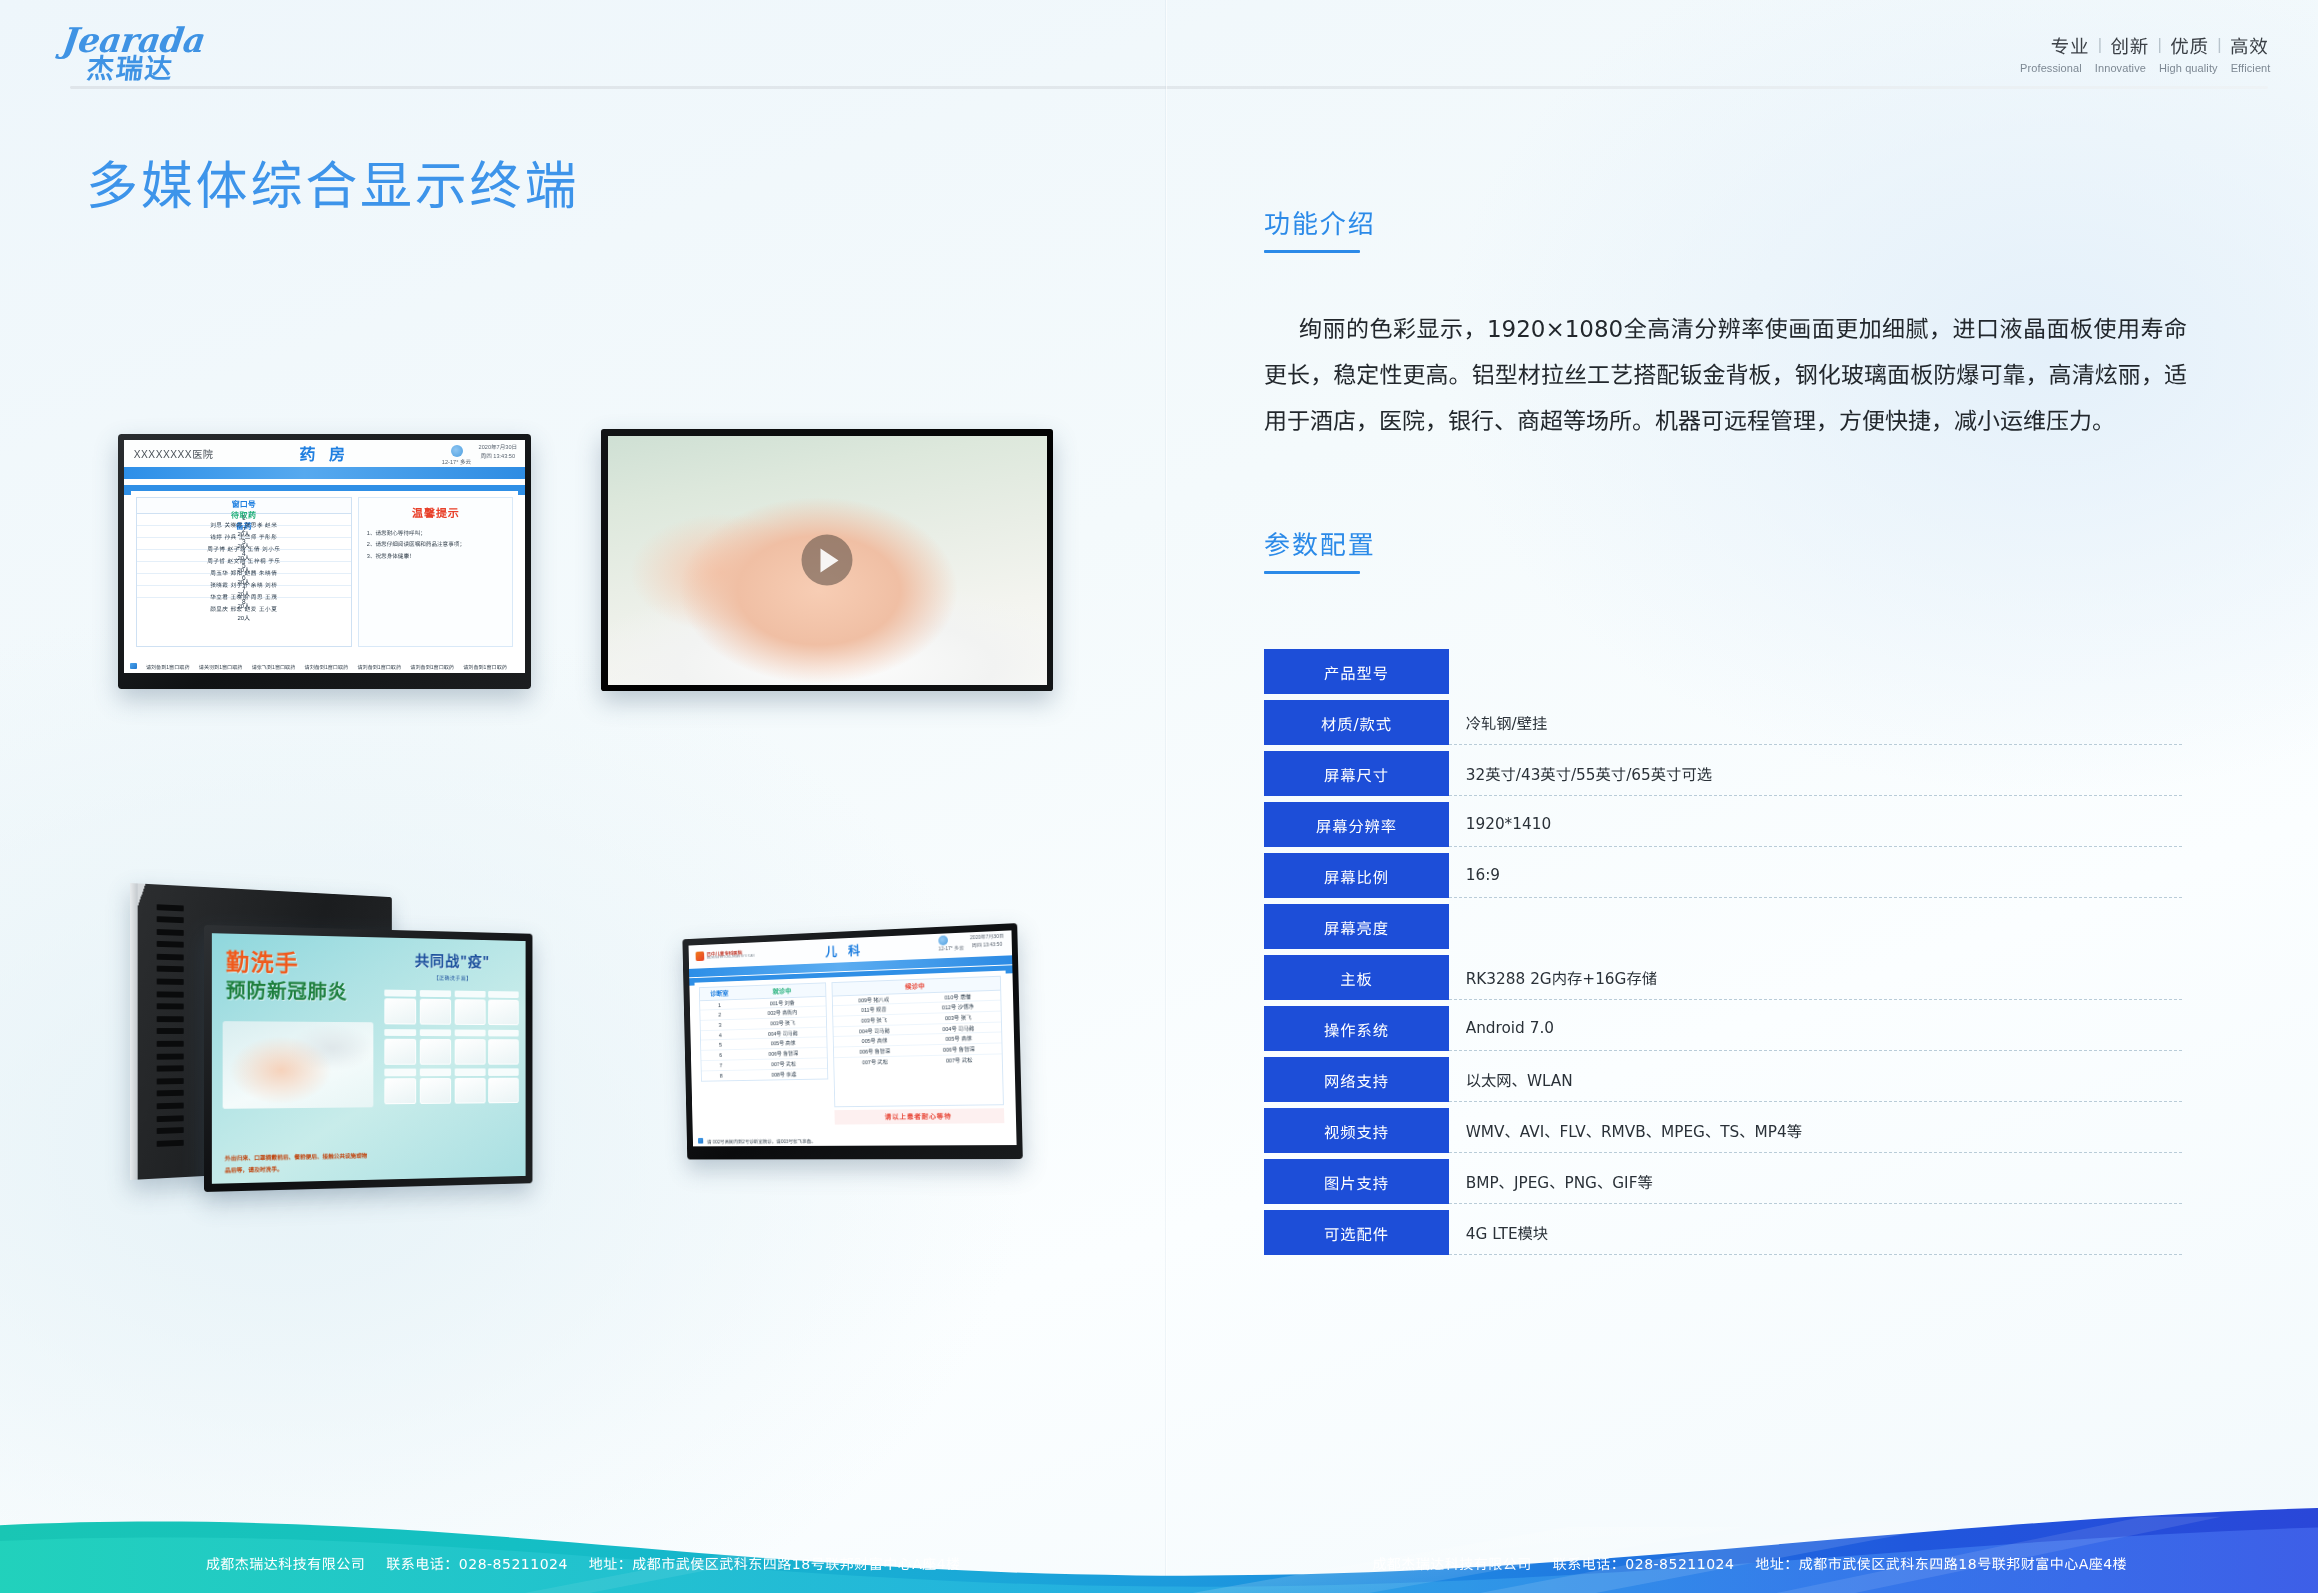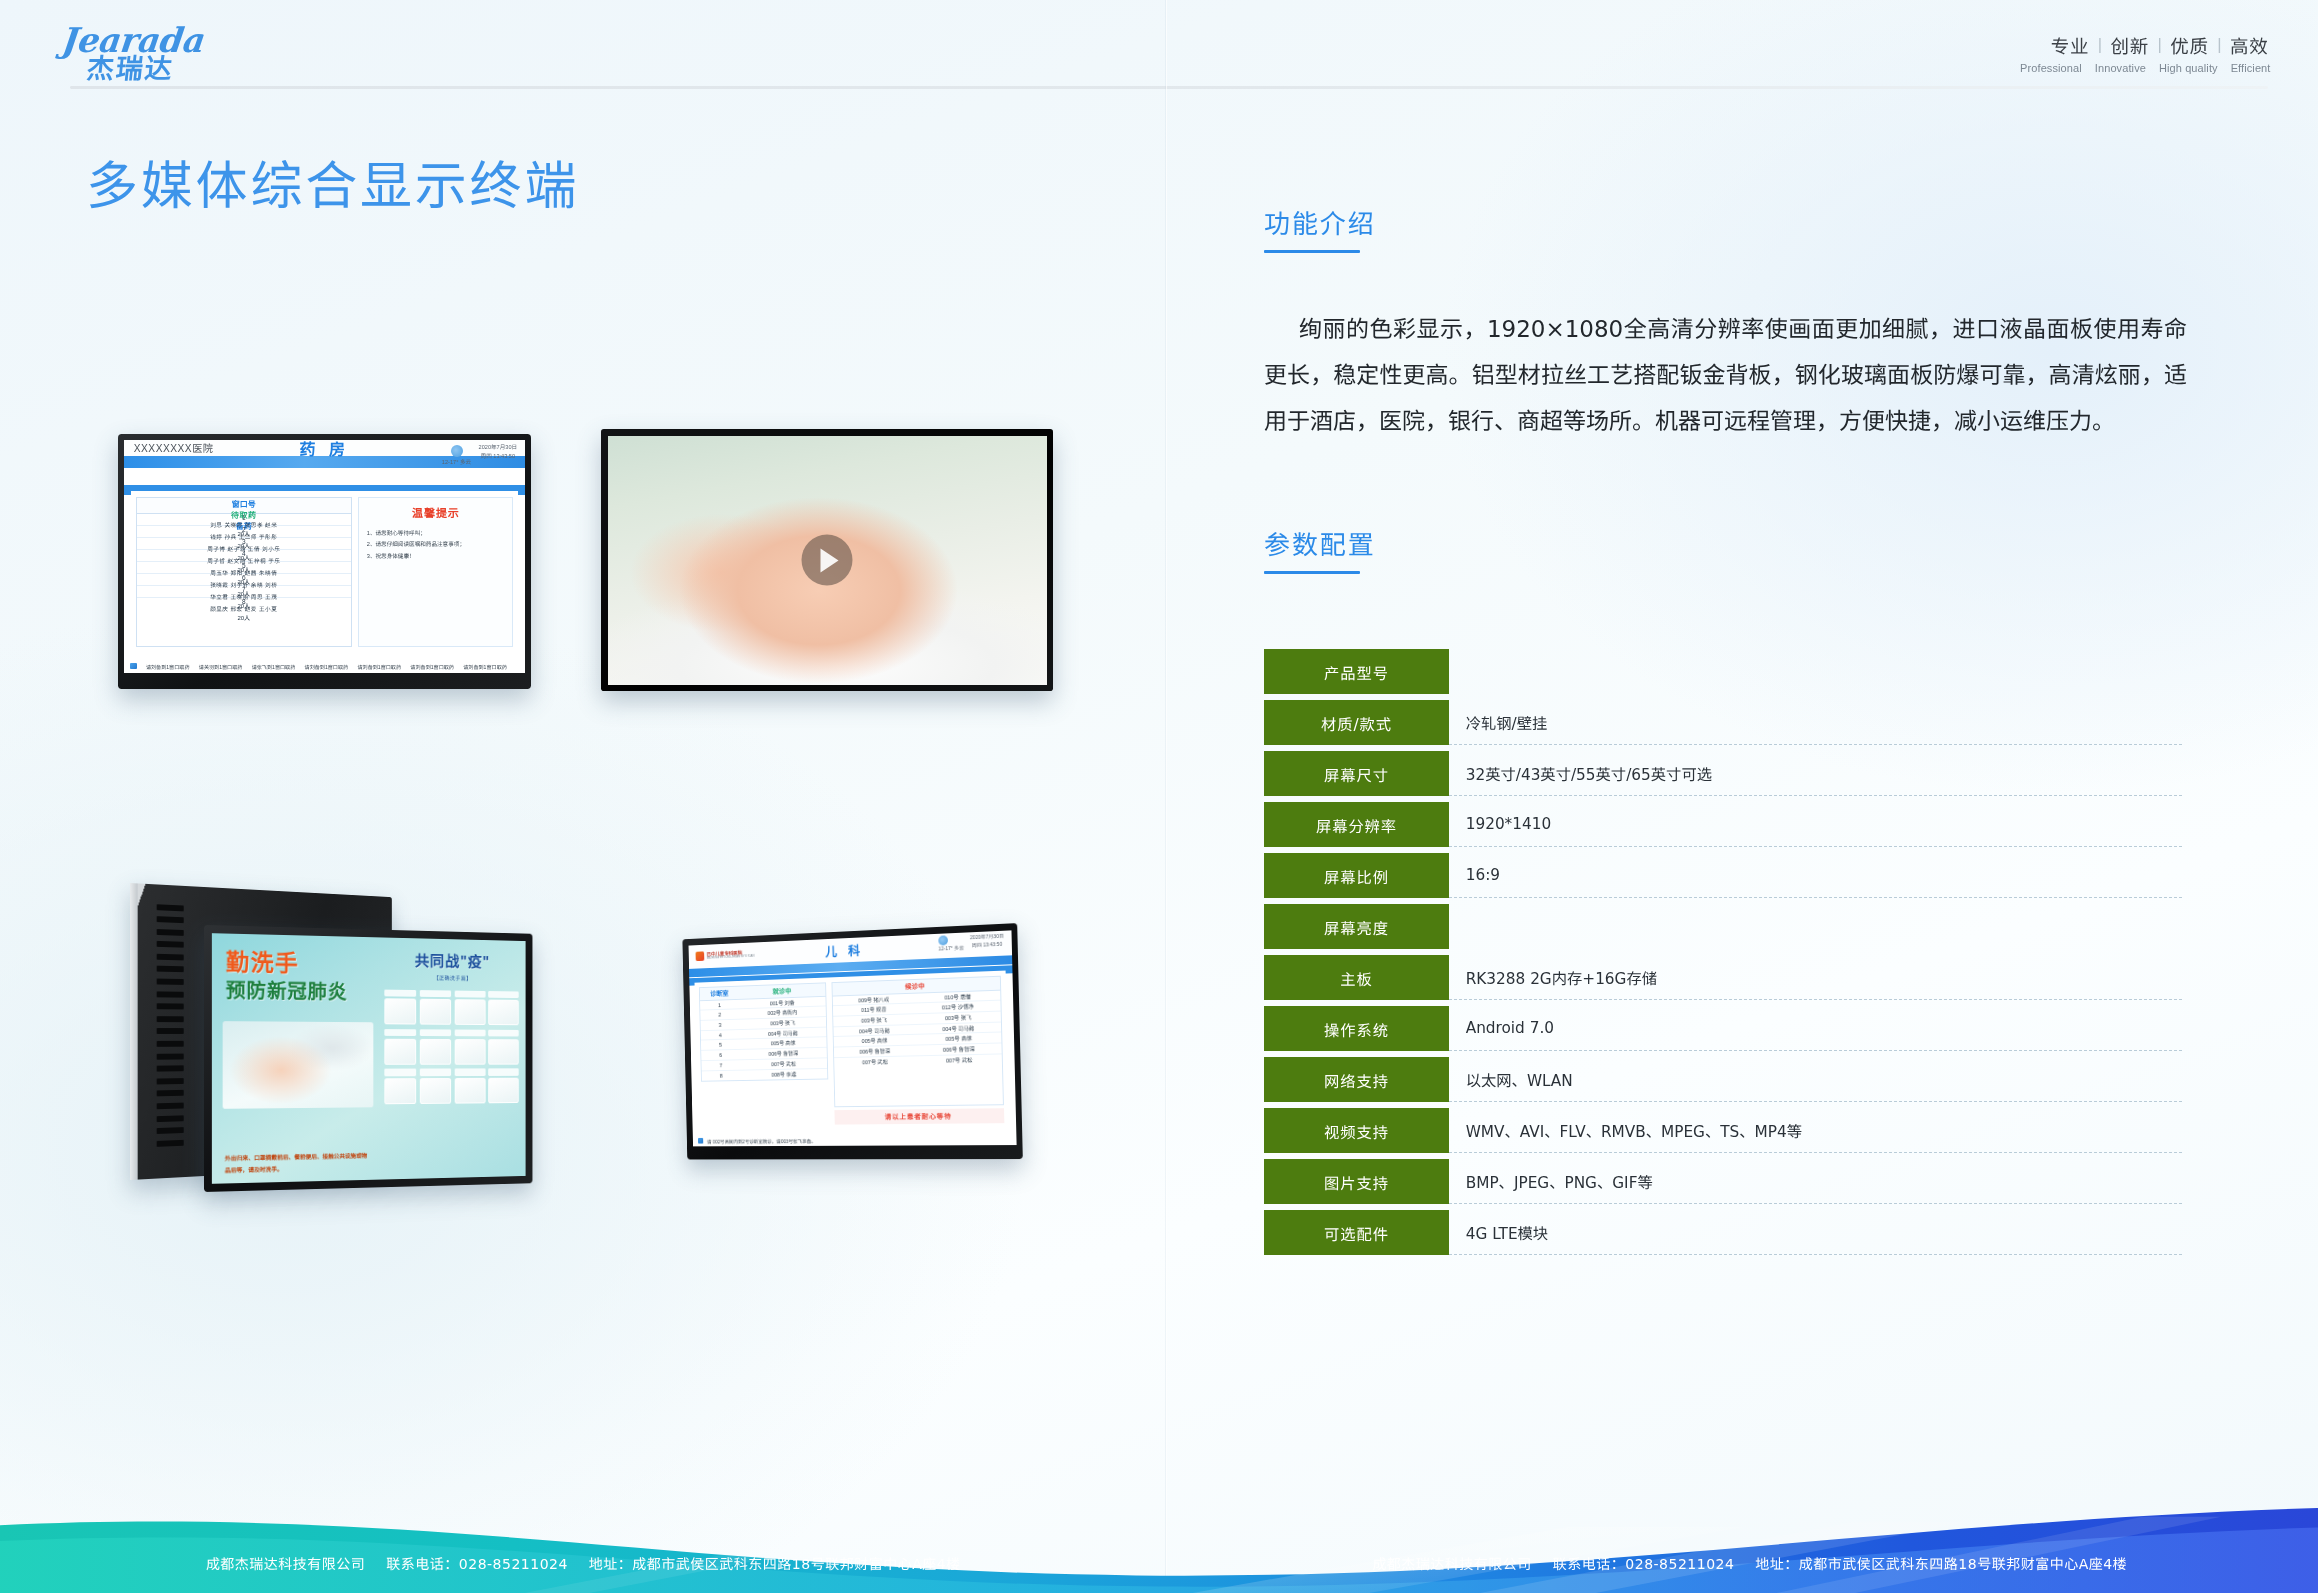--- a/index.html
+++ b/index.html
@@ -43,21 +43,21 @@
   
   .device { position:absolute; }
   .bezel { width:100%; height:100%; background:linear-gradient(145deg,#1d1f21,#0b0c0d 55%,#17191b);
            border-radius:4.6px; padding:7.4px; box-shadow:0 10.2px 25px rgba(60,90,115,.30); }
   .screen { width:100%; height:100%; overflow:hidden; background:#fff; position:relative; }
 
   
   #dev-pharmacy { left:118px; top:434px; width:413px; height:255px; }
   #dev-pharmacy .bezel { border-radius:3.7px; padding:5.6px 5.6px 16px 5.6px;
      background:linear-gradient(150deg,#2a2d30,#101214 60%,#1c1e20); }
-  .ph-head { height:16px; background:#fdfefe; display:flex; align-items:center;
+  .ph-head { height:27px; background:#fdfefe; display:flex; align-items:center;
              padding:0 10.2px; position:relative; }
   .ph-hosp { font-size:10.2px; color:#4a5158; letter-spacing:0.5px; }
   .ph-title { position:absolute; left:0; right:0; text-align:center; font-size:16px;
               font-weight:700; color:#1f7fe0; letter-spacing:4.6px; }
   .ph-wx { position:absolute; right:8.3px; top:3.7px; text-align:center; width:116px;
            display:flex; gap:7.4px; align-items:flex-start; justify-content:flex-end; }
   .ph-wx .cloud { width:12px;height:12px;border-radius:50%;
      background:radial-gradient(circle at 40% 40%,#8fc6f2,#4d9fe0); margin:1.9px auto 0.9px; }
   .ph-wx .t { font-size:5.6px; color:#5a6470; line-height:1.5; white-space:nowrap; }
   .ph-band { height:12px; background:linear-gradient(90deg,#2d8fe8,#56a9ef 45%,#2e8ce3); }
@@ -203,21 +203,21 @@
   #sec-feature { top:211px; }
   #sec-param   { top:532px; }
 
   .feature-body { position:absolute; left:1264px; top:306px; width:923px;
                   font-size:23px; line-height:2.0; color:#22272c; text-indent:35px;
                   text-align:justify; font-family:"DejaVu Sans",sans-serif; }
 
   
   .ptable { position:absolute; left:1264px; top:649px; width:918px; }
   .prow { display:flex; align-items:stretch; margin-bottom:6px; }
-  .pkey { width:185px; flex:none; background:#4d7c0f; color:#fff; font-size:15.3px;
+  .pkey { width:185px; flex:none; background:#1d4ed8; color:#fff; font-size:15.3px;
           display:flex; align-items:center; justify-content:center; letter-spacing:0.9px;
           height:45px; font-family:"DejaVu Sans",sans-serif; }
   .pval { flex:1; display:flex; align-items:center; padding-left:16.7px; font-size:15.3px;
           color:#2a3138; border-bottom:0.9px dashed #b9ccd8; margin-left:0;
           font-family:"DejaVu Sans",sans-serif; }
   .pval sup { font-size:9.3px; vertical-align:super; }
 
   
   .footer { position:absolute; left:0; bottom:0; width:2333px; height:93px; overflow:hidden; }
   .footer svg { position:absolute; left:0; bottom:0; width:2333px; height:93px; display:block; }

